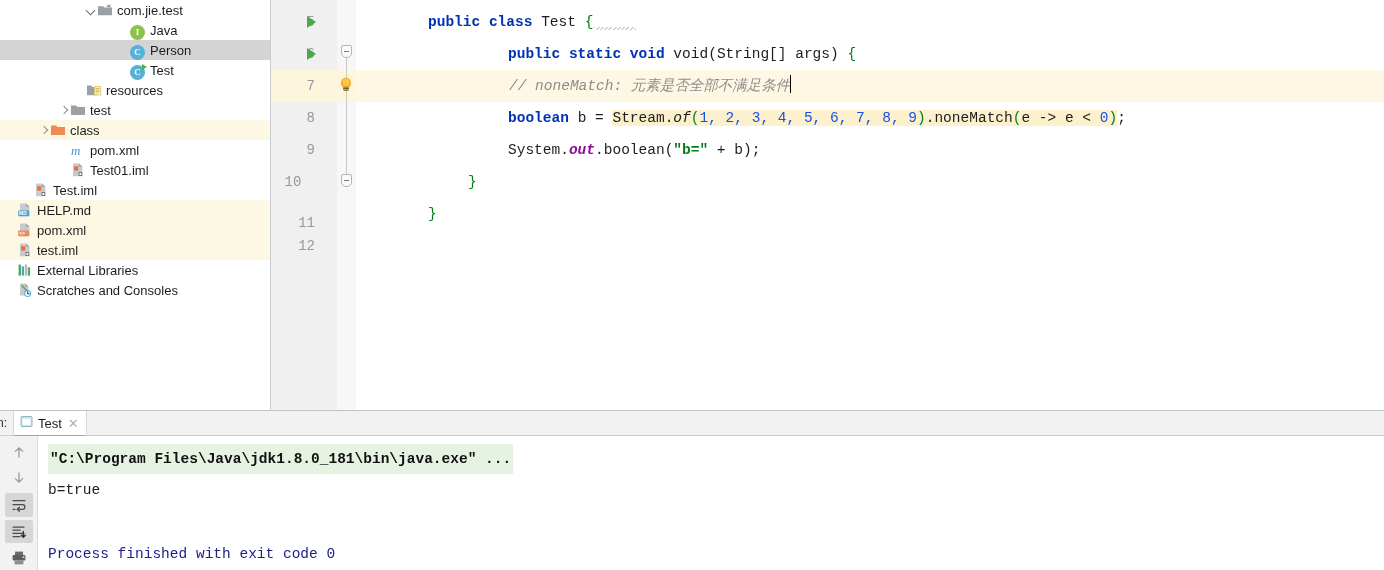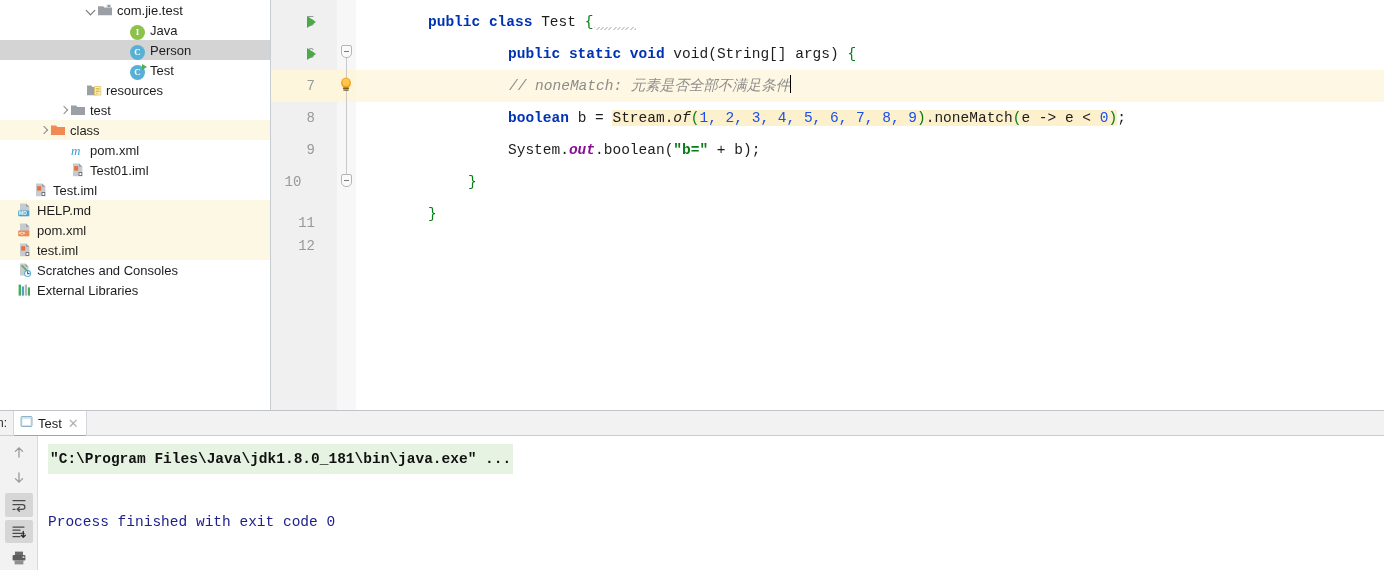--- a/index.html
+++ b/index.html
@@ -446,39 +446,39 @@
               <rect x="4.2" y="4.2" width="4" height="4.4" fill="#e86f3e"></rect>
               <rect x="8.6" y="10.2" width="3.6" height="3.6" fill="#5b5f63"></rect>
               <rect x="9.4" y="11" width="2" height="2" fill="#ffffff"></rect>
             </svg></span>
           <span class="tree-label">test.iml</span>
         </div>
         <div class="tree-row">
           <span style="display: inline-block; flex: 0 0 4px; height: 1px;"></span>
           <span class="arrow"></span>
           <span class="ic"><svg width="16" height="16" viewBox="0 0 16 16">
+              <rect x="1.6" y="2.6" width="2.4" height="11" fill="#4aab52"></rect>
+              <rect x="4.8" y="4.4" width="2.2" height="9.2" fill="#49a3cf"></rect>
+              <rect x="7.8" y="2.6" width="2.2" height="11" fill="#b0b6bb"></rect>
+              <rect x="10.8" y="5.4" width="2.2" height="8.2" fill="#4aab52"></rect>
+            </svg></span>
+          <span class="tree-label">External Libraries</span>
+        </div>
+        <div class="tree-row">
+          <span style="display: inline-block; flex: 0 0 4px; height: 1px;"></span>
+          <span class="arrow"></span>
+          <span class="ic"><svg width="16" height="16" viewBox="0 0 16 16">
               <path d="M3 1.6h5.4l3 3v9H3z" fill="#c6cbd0"></path>
               <path d="M8.4 1.6l3 3h-3z" fill="#9aa0a6"></path>
               <path d="M4.6 3.4l5.6 5.6" stroke="#6aa84f" stroke-width="1.6"></path>
               <circle cx="10.6" cy="11.4" r="3.4" fill="#49a3cf"></circle>
               <circle cx="10.6" cy="11.4" r="2.5" fill="#ffffff"></circle>
               <path d="M10.6 9.6v2h1.6" stroke="#2d6c8c" stroke-width="1.1" fill="none" stroke-linecap="round"></path>
             </svg></span>
           <span class="tree-label">Scratches and Consoles</span>
-        </div>
-        <div class="tree-row">
-          <span style="display: inline-block; flex: 0 0 4px; height: 1px;"></span>
-          <span class="arrow"></span>
-          <span class="ic"><svg width="16" height="16" viewBox="0 0 16 16">
-              <rect x="1.6" y="2.6" width="2.4" height="11" fill="#4aab52"></rect>
-              <rect x="4.8" y="4.4" width="2.2" height="9.2" fill="#49a3cf"></rect>
-              <rect x="7.8" y="2.6" width="2.2" height="11" fill="#b0b6bb"></rect>
-              <rect x="10.8" y="5.4" width="2.2" height="8.2" fill="#4aab52"></rect>
-            </svg></span>
-          <span class="tree-label">External Libraries</span>
         </div>
       </div>
 
     <div class="editor">
 
       <div class="gutter"></div>
       <div class="gutter-fold-rail"></div>
 
       <div class="caret-line-gutter" style="top:70px;"></div>
       <div class="caret-line-hl" style="top:70px; left:85px;"></div>
@@ -577,19 +577,20 @@
             <rect x="4" y="1.6" width="8" height="3.4" fill="#6b6b6b"></rect>
             <rect x="1.6" y="5" width="12.8" height="5.4" rx="1" fill="#5e5e5e"></rect>
             <rect x="3.6" y="10.4" width="8.8" height="4" fill="#8e8e8e"></rect>
             <rect x="11.6" y="6.3" width="1.8" height="1.6" fill="#d8d8d8"></rect>
           </svg>
         </div>
       </div>
 
       <div class="console-out">
         <div class="out-line"><span class="out-cmd">"C:\Program Files\Java\jdk1.8.0_181\bin\java.exe" ...</span></div>
+        <div class="out-line"><span class="out-plain">b=true</span></div>
         <div class="out-line"><span class="out-plain"></span></div>
         <div class="out-line"><span class="out-done">Process finished with exit code 0</span></div>
       </div>
     </div>
   </div>
 
 </div>
 
 </body></html>

